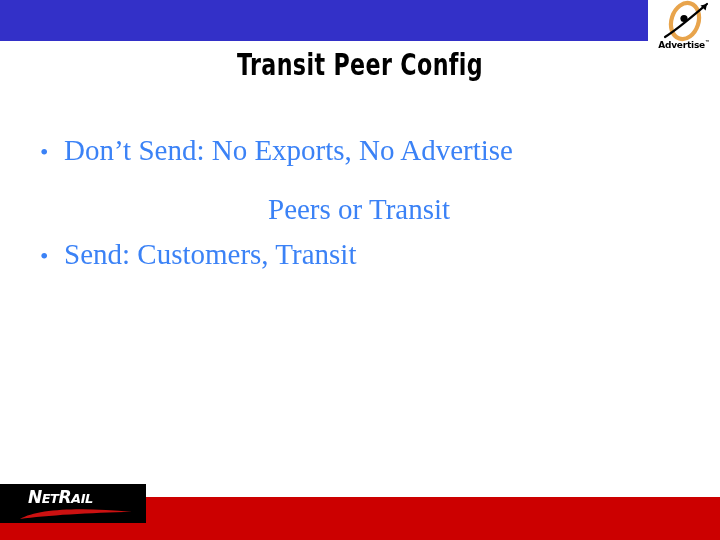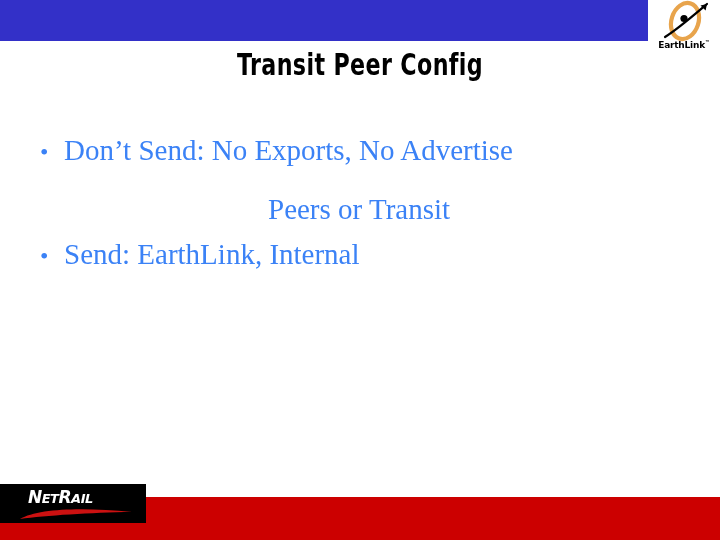--- a/index.html
+++ b/index.html
@@ -160,37 +160,37 @@
 
   <div class="top-banner"></div>
 
   <div class="earthlink-logo">
     <svg class="earthlink-mark" viewBox="0 0 62 42">
       <ellipse cx="31" cy="21" rx="13.5" ry="18.5" transform="rotate(18 31 21)" fill="none" stroke="#e8a44c" stroke-width="4.2"></ellipse>
       <path d="M11 37 C 24 29, 40 15, 53 4" fill="none" stroke="#000000" stroke-width="2.2" stroke-linecap="round"></path>
       <path d="M53 4 L 46.5 5.6 L 51.6 10.4 Z" fill="#000000"></path>
       <circle cx="30" cy="18.5" r="3.6" fill="#000000"></circle>
     </svg>
-    <div class="earthlink-name"><span>EarthLink</span><span class="earthlink-tm">™</span></div>
+    <div class="earthlink-name"><span>Advertise</span><span class="earthlink-tm">™</span></div>
   </div>
 
   <div class="slide-title">Transit Peer Config</div>
 
   <div class="body-block">
 
     <div class="bullet-line">
       <span class="bullet-mark">•</span><span>Don’t Send: No Exports, No Advertise</span>
     </div>
 
     <div class="bullet-line continuation">
       <span>Peers or Transit</span>
     </div>
 
     <div class="bullet-line">
-      <span class="bullet-mark">•</span><span>Send: EarthLink, Internal</span>
+      <span class="bullet-mark">•</span><span>Send: Customers, Transit</span>
     </div>
 
   </div>
 
   <div class="bottom-bar"></div>
 
   <div class="netrail-logo">
     <div class="netrail-wordmark"><span>N</span><span class="sm">ET</span><span>R</span><span class="sm">AIL</span></div>
     <svg class="netrail-swoosh" viewBox="0 0 112 12">
       <path d="M0 11 C 18 0.5, 62 -1, 112 4 C 70 4.5, 26 7.5, 0 11 Z" fill="#cc1111"></path>

